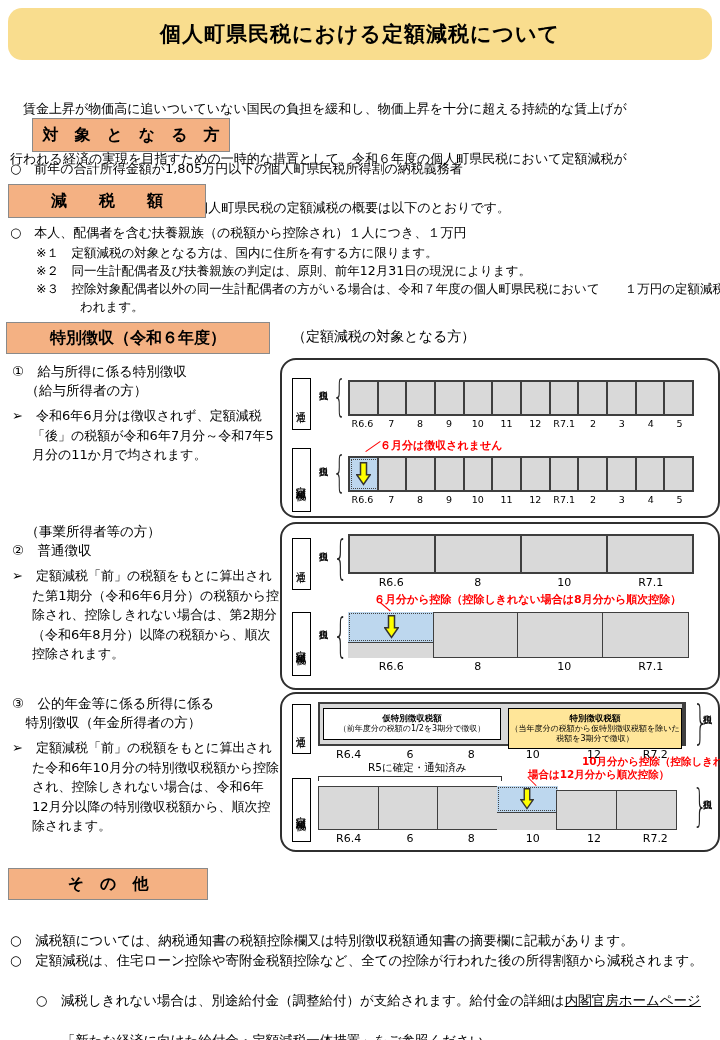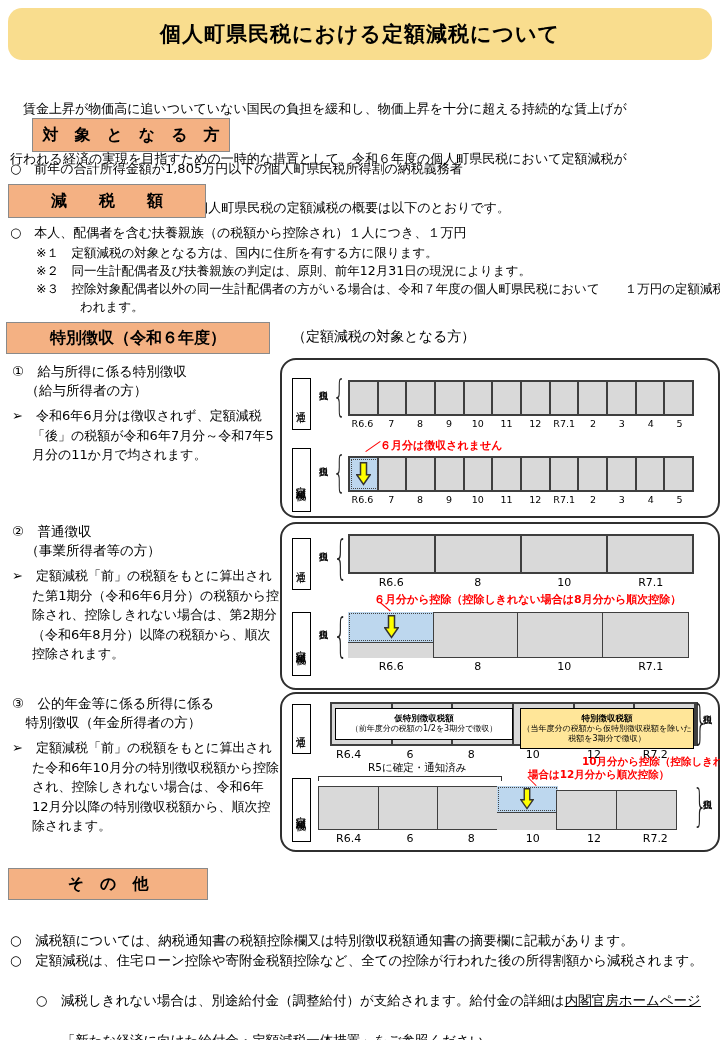--- a/index.html
+++ b/index.html
@@ -146,22 +146,22 @@
         <div class="m">3</div>
         <div class="m">4</div>
         <div class="m">5</div>
       </div>
     <div class="vbox" style="left:10px;top:88px;height:62px;">定額減税後</div>
     <div class="taxv" style="left:37px;top:99px;">税負担</div>
     <div class="brace" style="left:44px;top:92px;font-size:42px;line-height:42px;">{</div>
   </div>
 
   <div class="abs" style="left:12px;top:522px;width:268px;">
+    <div class="mtitle">　（事業所得者等の方）</div>
     <div class="mtitle">②　普通徴収</div>
-    <div class="mtitle">　（事業所得者等の方）</div>
     <div class="mbody">➢　定額減税「前」の税額をもとに算出された第1期分（令和6年6月分）の税額から控除され、控除しきれない場合は、第2期分（令和6年8月分）以降の税額から、順次控除されます。</div>
   </div>
 
   <div class="abs diagram" style="left:280px;top:522px;width:436px;height:164px;">
     <div class="vbox" style="left:10px;top:14px;height:50px;">通常</div>
     <div class="taxv" style="left:37px;top:20px;">税負担</div>
     <div class="brace" style="left:44px;top:10px;font-size:46px;line-height:46px;">{</div>
     <div class="bar" style="left:66px;top:10px;width:346px;height:40px;">
       <div class="cell"></div>
         <div class="cell"></div>
@@ -201,21 +201,21 @@
   </div>
 
   <div class="abs" style="left:12px;top:694px;width:268px;">
     <div class="mtitle">③　公的年金等に係る所得に係る</div>
     <div class="mtitle">　特別徴収（年金所得者の方）</div>
     <div class="mbody">➢　定額減税「前」の税額をもとに算出された令和6年10月分の特別徴収税額から控除され、控除しきれない場合は、令和6年12月分以降の特別徴収税額から、順次控除されます。</div>
   </div>
 
   <div class="abs diagram" style="left:280px;top:692px;width:436px;height:156px;">
     <div class="vbox" style="left:10px;top:10px;height:48px;">通常</div>
-    <div class="bar" style="left:48px;top:8px;width:368px;height:44px;">
+    <div class="bar" style="left:36px;top:8px;width:368px;height:44px;flex-direction:column;">
       <div class="cell"></div>
         <div class="cell"></div>
         <div class="cell"></div>
       <div class="cell"></div>
         <div class="cell"></div>
         <div class="cell"></div>
       <div class="ovl" style="left:3px;top:4px;width:178px;height:32px;background:#fff;">
         <div class="t">仮特別徴収税額</div>
         <div class="d">（前年度分の税額の1/2を3期分で徴収）</div>
       </div>

